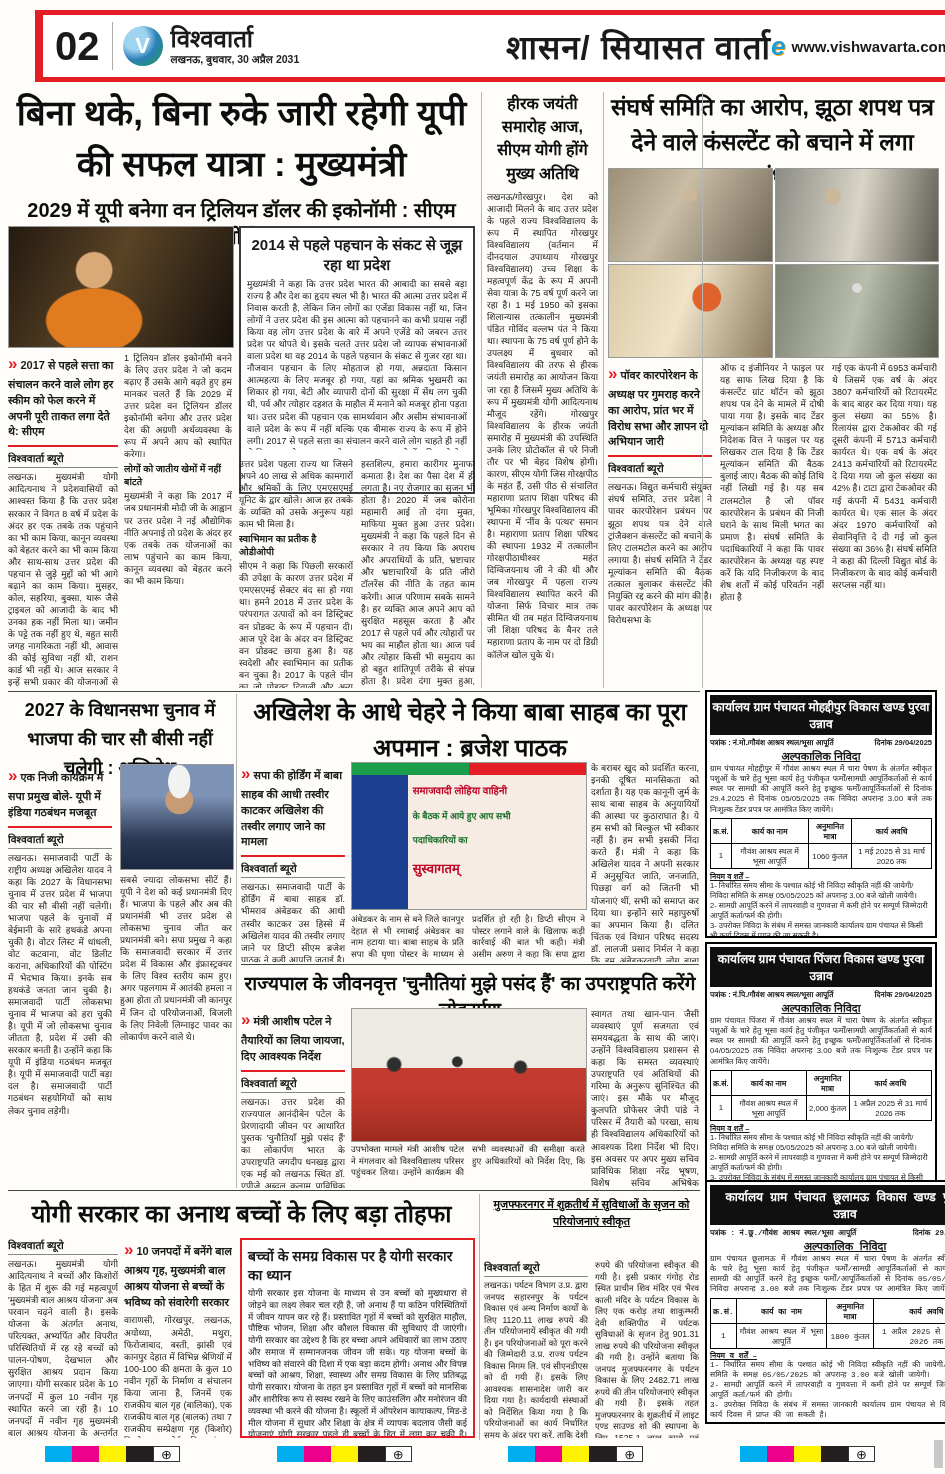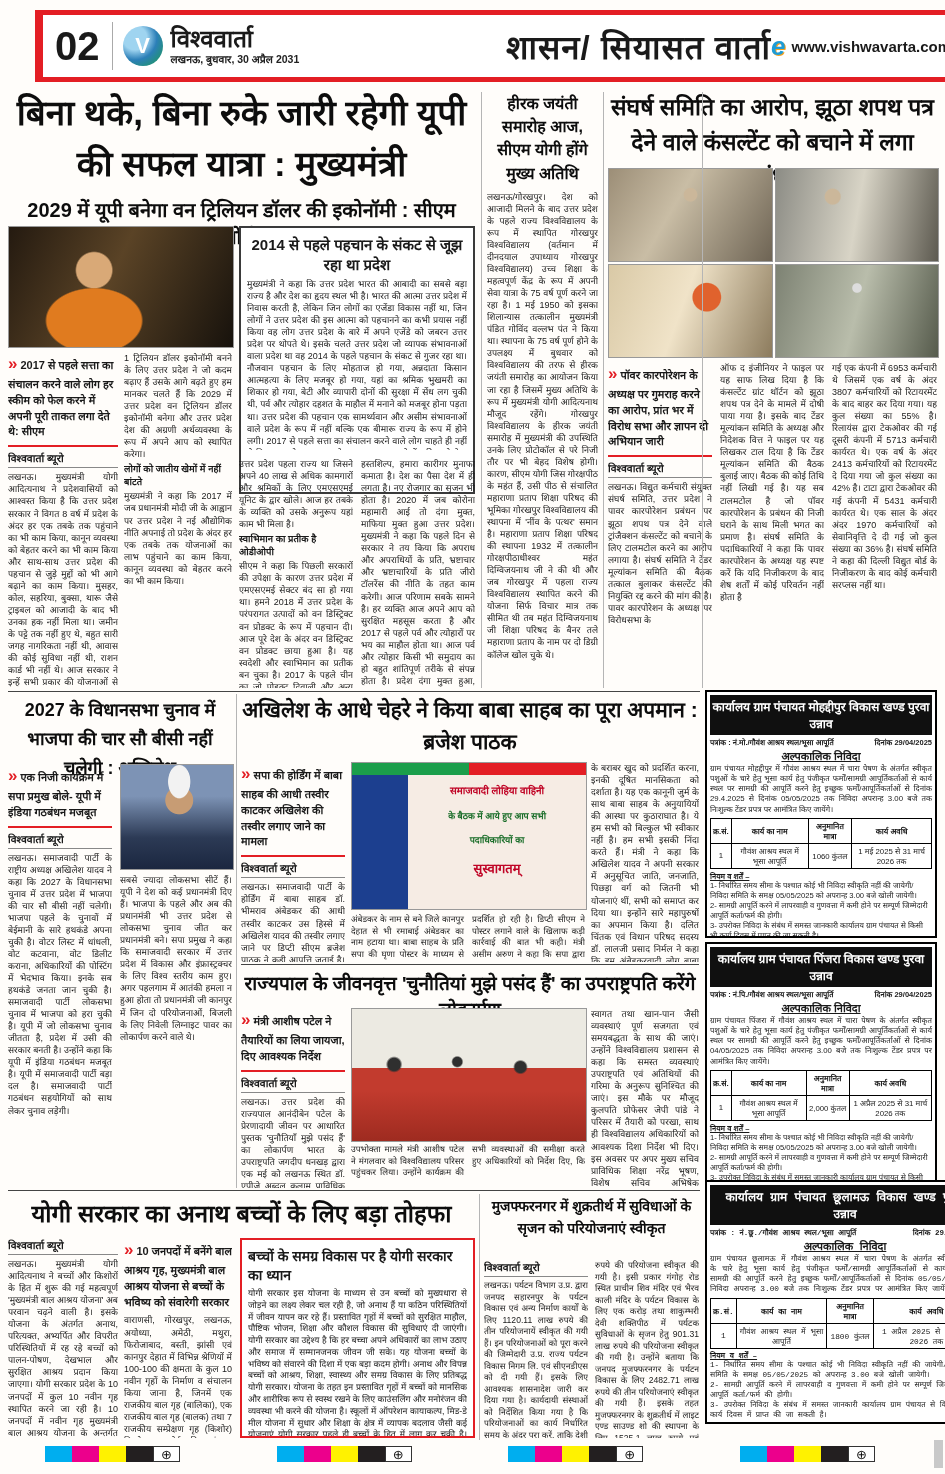--- a/index.html
+++ b/index.html
@@ -45,21 +45,21 @@
       radial-gradient(ellipse at 52% 16%, #f2f2f2 0 13%, rgba(0,0,0,0) 14%),
       radial-gradient(circle at 52% 34%, #c79c74 0 15%, rgba(0,0,0,0) 16%),
       linear-gradient(180deg,#7d93b5 0 30%, #2c3a55 70%, #1b2740);}
   .ph-governor{background:
       radial-gradient(circle at 18% 42%, #2f2f2f 0 3%, rgba(0,0,0,0) 4%),
       radial-gradient(circle at 45% 40%, #2f2f2f 0 3%, rgba(0,0,0,0) 4%),
       radial-gradient(circle at 72% 44%, #2f2f2f 0 3%, rgba(0,0,0,0) 4%),
       linear-gradient(180deg,#eceae2 0 45%, #c23b2e 45% 62%, #9e2b20 100%);}
   .ph-hoarding{background:linear-gradient(90deg,#1c3f8f 0 24%, #f6ece4 24%);}
   .hoard-strip{position:absolute;top:0;left:0;right:0;height:12px;background:linear-gradient(90deg,#1b9e4b 0 50%,#e31e24 50%);}
-  .hoard-text{position:absolute;left:26%;right:2%;text-align:center;font-weight:bold;}
+  .hoard-text{position:absolute;left:26%;right:2%;text-align:left;font-weight:bold;}
   
   .notice{position:absolute;border:2px solid #000;background:#fff;padding:3px;box-sizing:border-box;overflow:hidden;}
   .notice-title{background:#101010;color:#fff;font-weight:bold;font-size:12px;text-align:center;padding:3px 2px;}
   .notice-refrow{display:flex;justify-content:space-between;font-size:7.5px;font-weight:bold;margin-top:2px;}
   .notice-heading{text-align:center;font-weight:bold;font-size:11px;text-decoration:underline;margin:1px 0;}
   .notice-intro{font-size:7.8px;line-height:1.3;text-align:justify;}
   .notice table{width:100%;border-collapse:collapse;margin:3px 0;font-size:7.8px;padding-left:46px;}
   .notice th,.notice td{border:1px solid #000;padding:2px;text-align:center;}
   .notice th{font-weight:bold;}
   .notice-terms{font-size:7.6px;line-height:1.3;}
@@ -158,21 +158,21 @@
   <div class="abs" style="left:8px;top:764px;width:104px;height:424px;overflow:hidden;">
     <div class="pq"><span class="mark">»</span><span>एक निजी कार्यक्रम में सपा प्रमुख बोले- यूपी में इंडिया गठबंधन मजबूत</span></div>
     <div class="byline">विश्ववार्ता ब्यूरो</div>
     <div class="bodytext">लखनऊ। समाजवादी पार्टी के राष्ट्रीय अध्यक्ष अखिलेश यादव ने कहा कि 2027 के विधानसभा चुनाव में उत्तर प्रदेश में भाजपा की चार सौ बीसी नहीं चलेगी। भाजपा पहले के चुनावों में बेईमानी के सारे हथकंडे अपना चुकी है। वोटर लिस्ट में धांधली, वोट कटवाना, वोट डिलीट कराना, अधिकारियों की पोस्टिंग में भेदभाव किया। इनके सब हथकंडे जनता जान चुकी है। समाजवादी पार्टी लोकसभा चुनाव में भाजपा को हरा चुकी है। यूपी में जो लोकसभा चुनाव जीतता है, प्रदेश में उसी की सरकार बनती है। उन्होंने कहा कि यूपी में इंडिया गठबंधन मजबूत है। यूपी में समाजवादी पार्टी बड़ा दल है। समाजवादी पार्टी गठबंधन सहयोगियों को साथ लेकर चुनाव लड़ेगी।</div>
   </div>
   <div class="photo ph-akhilesh" style="left:120px;top:764px;width:112px;height:104px;"></div>
   <div class="abs bodytext" style="left:120px;top:874px;width:112px;height:314px;">सबसे ज्यादा लोकसभा सीटें हैं। यूपी ने देश को कई प्रधानमंत्री दिए हैं। भाजपा के पहले और अब की प्रधानमंत्री भी उत्तर प्रदेश से लोकसभा चुनाव जीत कर प्रधानमंत्री बने। सपा प्रमुख ने कहा कि समाजवादी सरकार में उत्तर प्रदेश में विकास और इंफ्रास्ट्रक्चर के लिए विश्व स्तरीय काम हुए। अगर पहलगाम में आतंकी हमला न हुआ होता तो प्रधानमंत्री जी कानपुर में जिन दो परियोजनाओं, बिजली के लिए निवेली लिग्नाइट पावर का लोकार्पण करने वाले थे।</div>
 
   <div class="vline" style="left:236px;top:694px;height:494px;"></div>
 
-  <div class="abs headline" style="left:241px;top:694px;width:458px;height:62px;font-size:21px;line-height:1.5;">अखिलेश के आधे चेहरे ने किया बाबा साहब का पूरा अपमान  : ब्रजेश पाठक</div>
+  <div class="abs headline" style="left:241px;top:694px;width:458px;height:62px;font-size:24px;line-height:1.5;">अखिलेश के आधे चेहरे ने किया बाबा साहब का पूरा अपमान  : ब्रजेश पाठक</div>
   <div class="abs" style="left:241px;top:762px;width:104px;height:200px;overflow:hidden;">
     <div class="pq"><span class="mark">»</span><span>सपा की होर्डिंग में बाबा साहब की आधी तस्वीर काटकर अखिलेश की तस्वीर लगाए जाने का मामला</span></div>
     <div class="byline">विश्ववार्ता ब्यूरो</div>
     <div class="bodytext">लखनऊ। समाजवादी पार्टी के होर्डिंग में बाबा साहब डॉ. भीमराव अंबेडकर की आधी तस्वीर काटकर उस हिस्से में अखिलेश यादव की तस्वीर लगाए जाने पर डिप्टी सीएम ब्रजेश पाठक ने कड़ी आपत्ति जताई है। उन्होंने कहा कि सपा ने हमेशा बाबा साहब का अपमान किया है।</div>
   </div>
   <div class="photo ph-hoarding" style="left:351px;top:762px;width:234px;height:146px;">
     <div class="hoard-strip"></div>
     <div class="hoard-text" style="top:20px;font-size:10px;color:#c00426;">समाजवादी लोहिया वाहिनी</div>
     <div class="hoard-text" style="top:46px;font-size:9px;color:#1b6e2a;">के बैठक में आये हुए आप सभी</div>
     <div class="hoard-text" style="top:70px;font-size:9px;color:#1b6e2a;">पदाधिकारियों का</div>
@@ -308,21 +308,21 @@
     <div class="pq" style="border-bottom:none;padding-bottom:2px;margin-bottom:2px;"><span class="mark">»</span><span>10 जनपदों में बनेंगे बाल आश्रय गृह, मुख्यमंत्री बाल आश्रय योजना से बच्चों के भविष्य को संवारेगी सरकार</span></div>
     <div class="bodytext">वाराणसी, गोरखपुर, लखनऊ, अयोध्या, अमेठी, मथुरा, फिरोजाबाद, बस्ती, झांसी एवं कानपुर देहात में विभिन्न श्रेणियों में 100-100 की क्षमता के कुल 10 नवीन गृहों के निर्माण व संचालन किया जाना है, जिनमें एक राजकीय बाल गृह (बालिका), एक राजकीय बाल गृह (बालक) तथा 7 राजकीय सम्प्रेक्षण गृह (किशोर) किशोर न्याय बोर्ड सहित एवं एक प्लेस ऑफ सेफ्टी गृह सम्मिलित है।</div>
   </div>
   <div class="boxed boxed-red" style="left:240px;top:1238px;width:235px;height:200px;">
     <div class="bx-title">बच्चों के समग्र विकास पर है योगी सरकार का ध्यान</div>
     <div class="bodytext" style="font-size:8.8px;height:160px;">योगी सरकार इस योजना के माध्यम से उन बच्चों को मुख्यधारा से जोड़ने का लक्ष्य लेकर चल रही है, जो अनाथ हैं या कठिन परिस्थितियों में जीवन यापन कर रहे हैं। प्रस्तावित गृहों में बच्चों को सुरक्षित माहौल, पौष्टिक भोजन, शिक्षा और कौशल विकास की सुविधाएं दी जाएंगी। योगी सरकार का उद्देश्य है कि हर बच्चा अपने अधिकारों का लाभ उठाए और समाज में सम्मानजनक जीवन जी सके। यह योजना बच्चों के भविष्य को संवारने की दिशा में एक बड़ा कदम होगी। अनाथ और विपन्न बच्चों को आश्रय, शिक्षा, स्वास्थ्य और समग्र विकास के लिए प्रतिबद्ध योगी सरकार। योजना के तहत इन प्रस्तावित गृहों में बच्चों को मानसिक और शारीरिक रूप से स्वस्थ रखने के लिए काउंसलिंग और मनोरंजन की व्यवस्था भी करने की योजना है। स्कूलों में ऑपरेशन कायाकल्प, मिड-डे मील योजना में सुधार और शिक्षा के क्षेत्र में व्यापक बदलाव जैसी कई योजनाएं योगी सरकार पहले ही बच्चों के हित में लागू कर चुकी है। मुख्यमंत्री बाल आश्रय योजना की शुरुआत कर योगी सरकार ने एक बार फिर साबित किया है कि वह बच्चों के समग्र विकास और उनकी सुरक्षा को लेकर प्रतिबद्ध है। उत्तर प्रदेश सरकार का यह कदम देश के अन्य राज्यों के लिए भी एक मिसाल बन सकता है।</div>
   </div>
 
   <div class="vline" style="left:479px;top:1194px;height:246px;"></div>
 
-  <div class="abs headline" style="left:484px;top:1196px;width:215px;height:60px;font-size:14px;line-height:1.55;">मुजफ्फरनगर में शुक्रतीर्थ में सुविधाओं के सृजन को परियोजनाएं स्वीकृत</div>
+  <div class="abs headline" style="left:484px;top:1196px;width:215px;height:60px;font-size:11px;line-height:1.55;text-decoration:underline;">मुजफ्फरनगर में शुक्रतीर्थ में सुविधाओं के सृजन को परियोजनाएं स्वीकृत</div>
   <div class="abs" style="left:484px;top:1260px;width:104px;height:178px;overflow:hidden;">
     <div class="byline">विश्ववार्ता ब्यूरो</div>
     <div class="bodytext" style="font-size:8.6px;">लखनऊ। पर्यटन विभाग उ.प्र. द्वारा जनपद सहारनपुर के पर्यटन विकास एवं अन्य निर्माण कार्यों के लिए 1120.11 लाख रुपये की तीन परियोजनायें स्वीकृत की गयी हैं। इन परियोजनाओं को पूरा करने की जिम्मेदारी उ.प्र. राज्य पर्यटन विकास निगम लि. एवं सीएनडीएस को दी गयी हैं। इसके लिए आवश्यक शासनादेश जारी कर दिया गया है।   कार्यदायी संस्थाओं को निर्देशित किया गया है कि परियोजनाओं का कार्य निर्धारित समय के अंदर पूरा करें, ताकि देशी विदेशी पर्यटकों को आकर्षित किया जा सके। यह जानकारी आज यहां प्रदेश के पर्यटन एवं संस्कृति मंत्री जयवीर सिंह ने दी। उन्होंने बताया कि सहारनपुर में स्थित प्राचीन पतेश्वर महादेव मंदिर के पर्यटन विकास के लिए 119.00 लाख</div>
   </div>
   <div class="abs bodytext" style="left:595px;top:1260px;width:104px;height:178px;font-size:8.6px;">रुपये की परियोजना स्वीकृत की गयी है। इसी प्रकार गंगोह रोड स्थित प्राचीन शिव मंदिर एवं भैरव काली मंदिर के पर्यटन विकास के लिए एक करोड़ तथा शाकुम्भरी देवी शक्तिपीठ में पर्यटक सुविधाओं के सृजन हेतु 901.31 लाख रुपये की परियोजना स्वीकृत की गयी है।   उन्होंने बताया कि जनपद मुजफ्फरनगर के पर्यटन विकास के लिए 2482.71 लाख रुपये की तीन परियोजनाएं स्वीकृत की गयी हैं। इसके तहत मुजफ्फरनगर के शुक्रतीर्थ में लाइट एण्ड साउण्ड शो की स्थापना के लिए 1525.1 लाख रुपये एवं शुक्रतीर्थ परिक्रमा मार्ग के सुदृढ़ीकरण एवं पर्यटक सुविधाओं के सृजन के लिए 477.6 लाख रुपये तथा शुक्रतीर्थ में श्रीमद्भागवत कथा केन्द्र के निर्माण के लिए 480.01 लाख रुपये की मंजूरी दी गयी है।</div>
 
   <div class="bars">
     <div class="bargroup">
       <div class="bar c"></div>
       <div class="bar m"></div>

